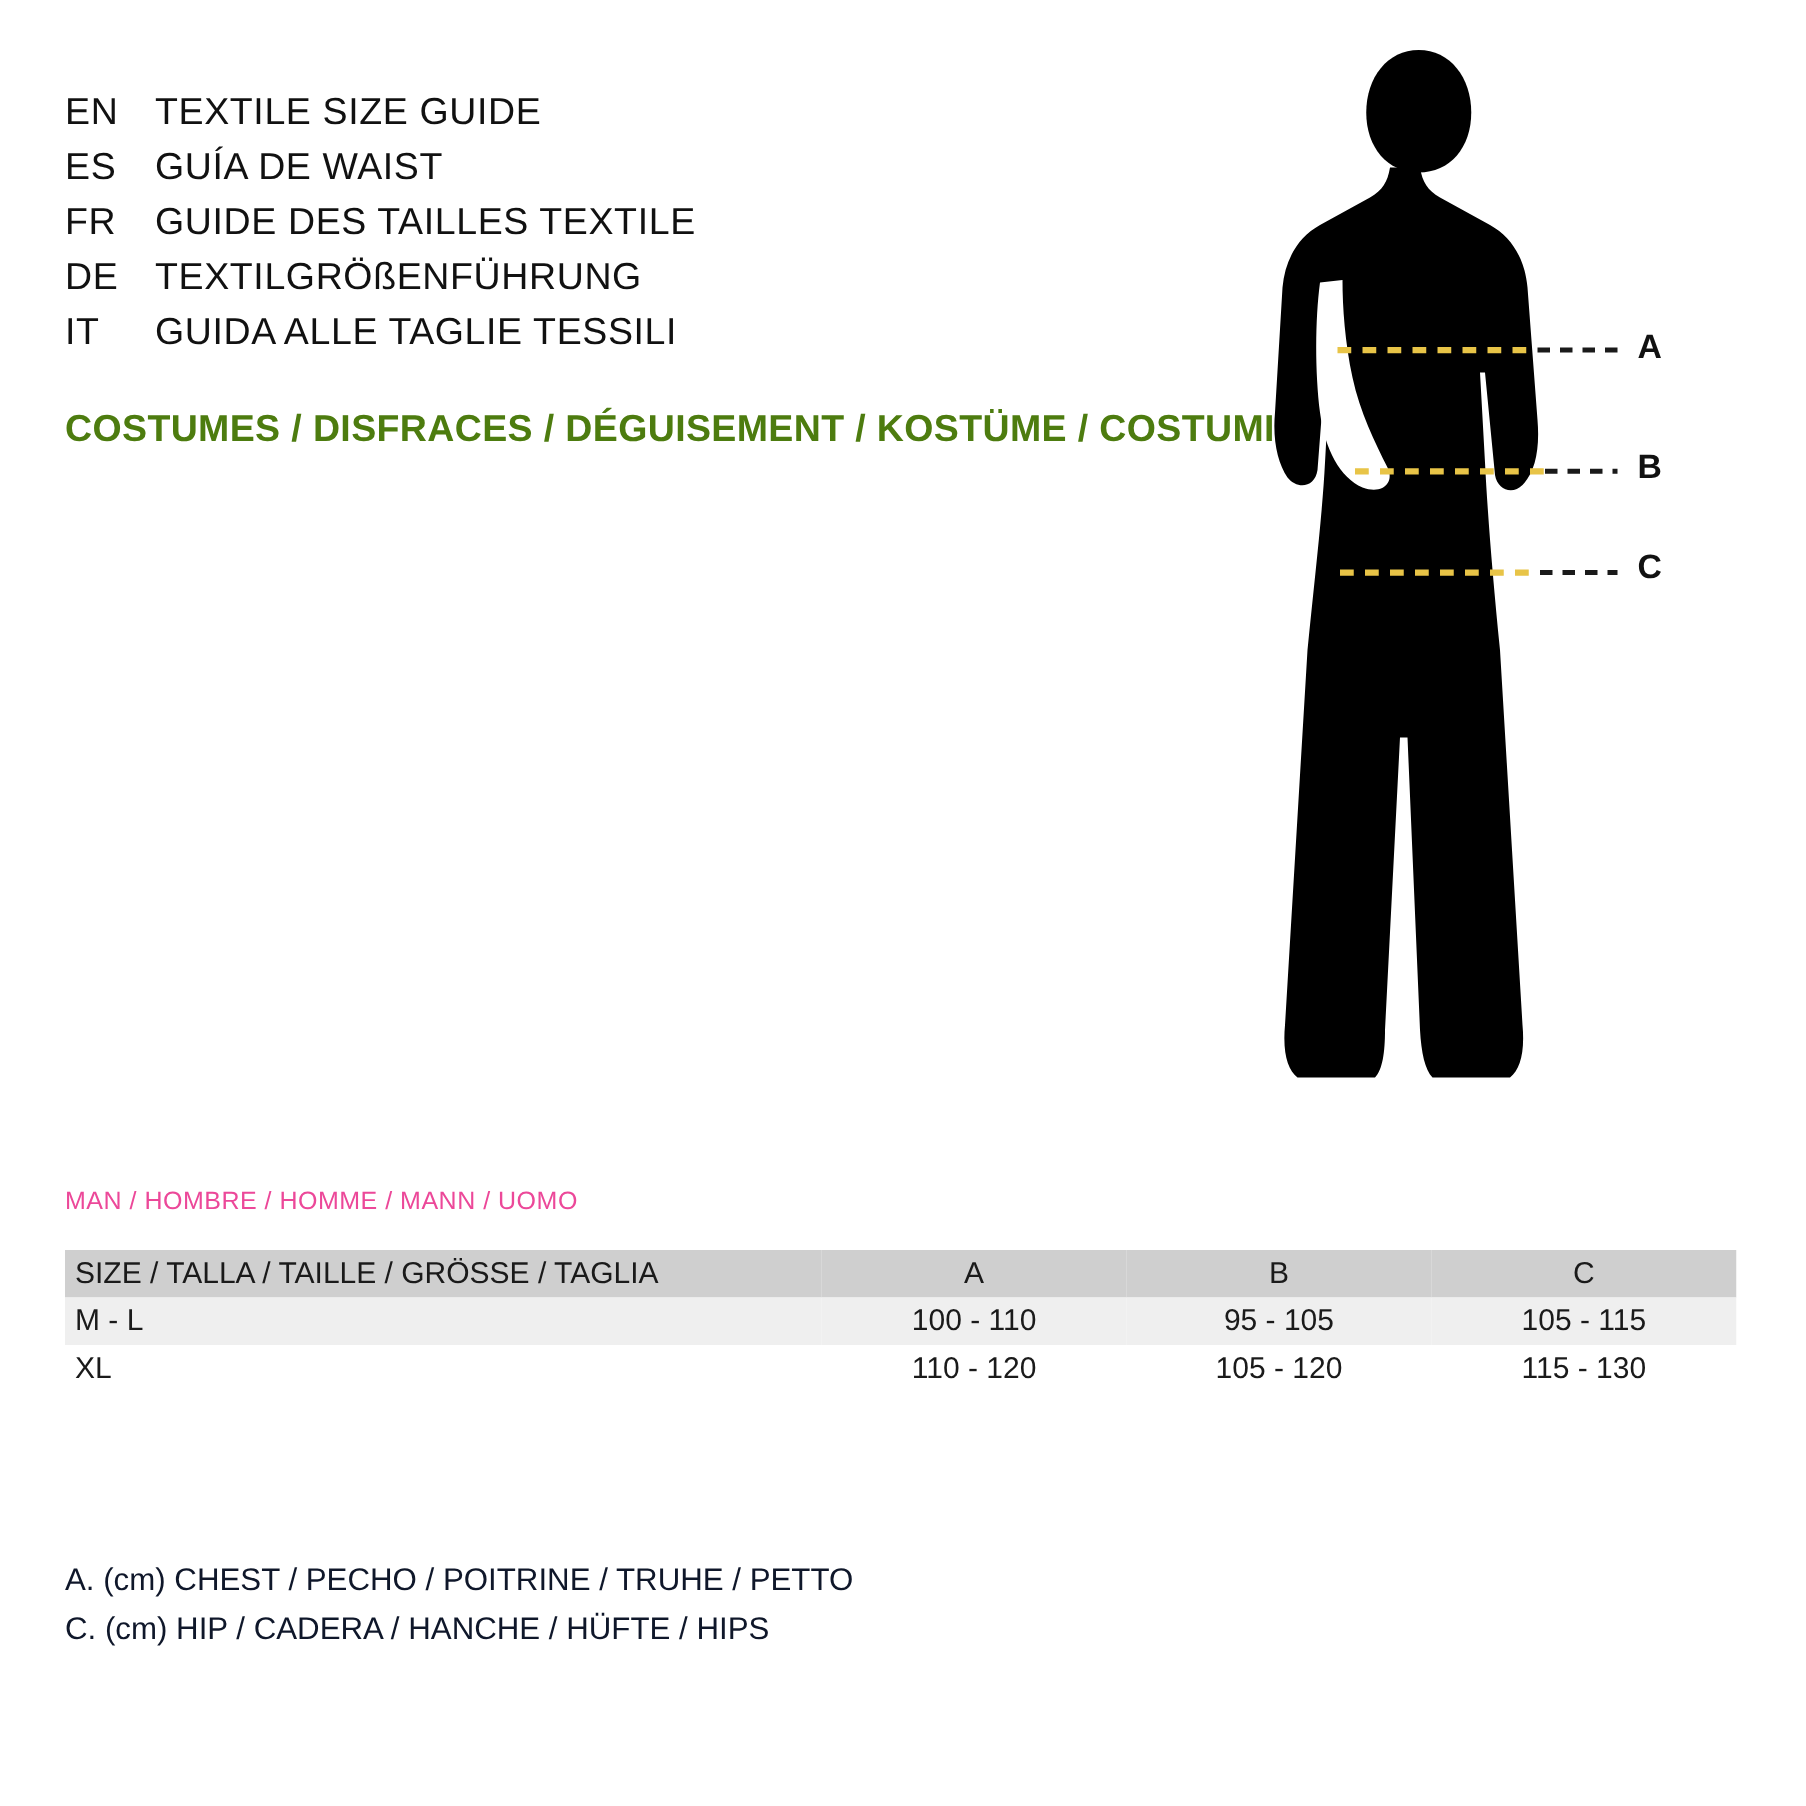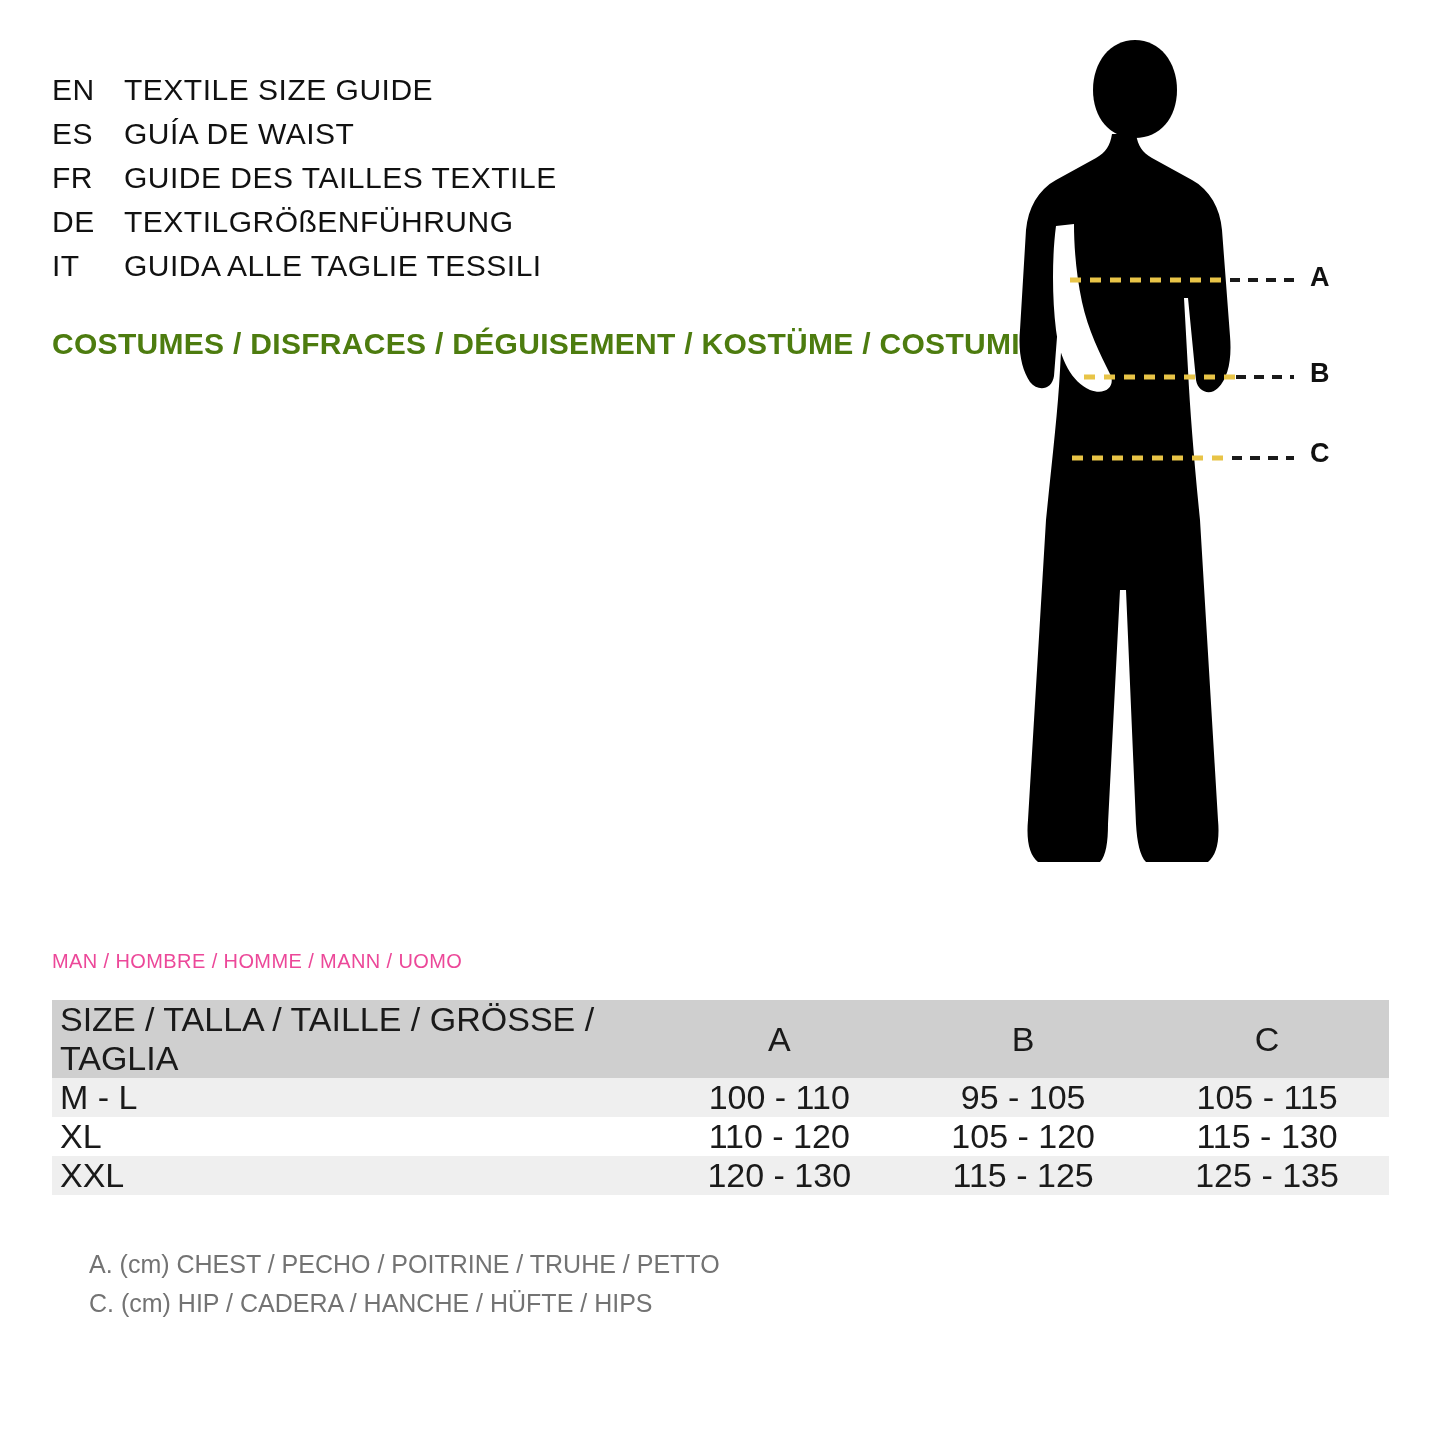--- a/index.html
+++ b/index.html
@@ -80,21 +80,21 @@
     font-size: 20px;
     letter-spacing: 0.4px;
     color: #ec4899;
   }
   table.size-table {
     position: absolute;
     left: 52px;
     top: 1000px;
     width: 1337px;
     border-collapse: collapse;
-    font-size: 34px;
+    font-size: 24px;
     color: #1a1a1a;
   }
   table.size-table th,
   table.size-table td {
     padding: 0;
     height: 38px;
     font-weight: normal;
     text-align: center;
     vertical-align: middle;
   }
@@ -118,22 +118,21 @@
   .col-label { width: 600px; }
   .col-m { width: 245px; }
 
   
   .legend {
     position: absolute;
     left: 52px;
     top: 1245px;
     font-size: 25px;
     line-height: 39px;
-    color: #737373;
-    margin-left: 37px;
+    color: #0f172a;
   }
 </style>
 </head>
 <body>
 
 <div class="lang-block">
   <div class="lang-row">
     <span class="lang-code">EN</span>
     <span class="lang-text">TEXTILE SIZE GUIDE</span>
   </div>
@@ -238,25 +237,19 @@
       <td>100 - 110</td>
       <td>95 - 105</td>
       <td>105 - 115</td>
     </tr>
     <tr class="row-even">
       <td class="size-cell">XL</td>
       <td>110 - 120</td>
       <td>105 - 120</td>
       <td>115 - 130</td>
     </tr>
-    <tr class="row-odd">
-      <td class="size-cell">XXL</td>
-      <td>120 - 130</td>
-      <td>115 - 125</td>
-      <td>125 - 135</td>
-    </tr>
   </tbody>
 </table>
 
 <div class="legend">
   <div>A. (cm) CHEST / PECHO / POITRINE / TRUHE / PETTO</div>
   <div>C. (cm) HIP / CADERA / HANCHE / HÜFTE / HIPS</div>
 </div>
 
 </body></html>

